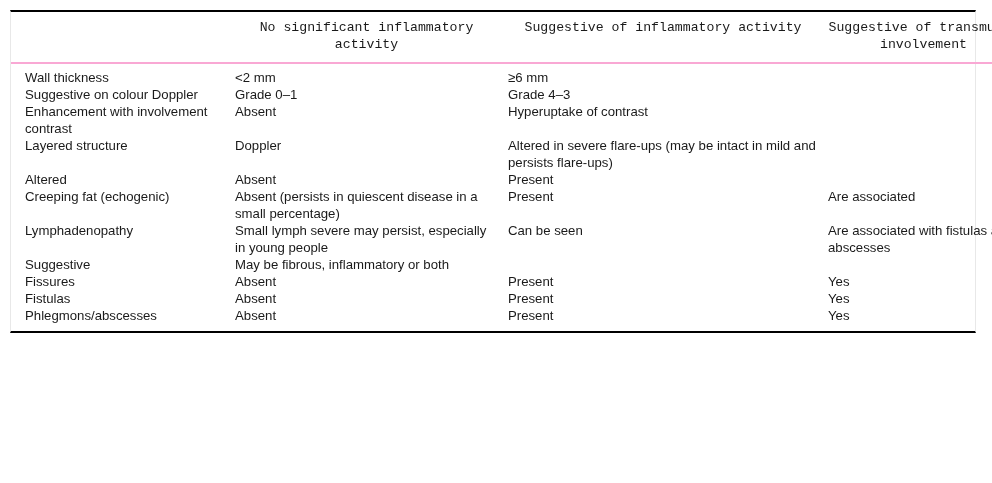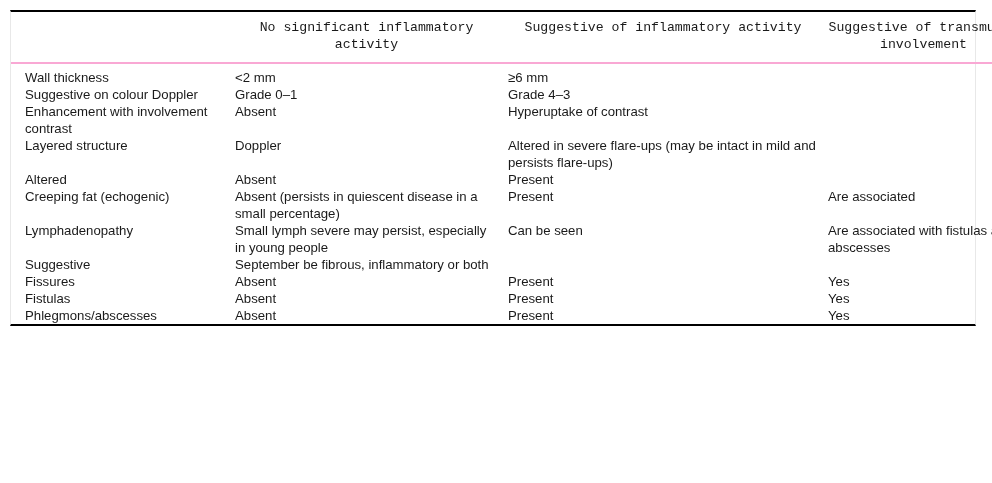--- a/index.html
+++ b/index.html
@@ -48,20 +48,21 @@
     text-align: left;
     vertical-align: top;
     padding: 0 10px 0 0;
     border: none;
   }
 
   table.clinical-table tbody tr:first-child td {
     padding-top: 5px;
   }
   table.clinical-table tbody tr:last-child td {
+    padding-bottom: 7px;
   }
 
   .c-feature { width: 200px; padding-left: 14px !important; }
   .c-none    { width: 263px; }
   .c-active  { width: 310px; }
   .c-trans   { width: 191px; }
 
   thead .c-feature { padding-left: 14px !important; }
 
   .cell-empty { white-space: pre; }
@@ -117,21 +118,21 @@
           <td class="c-trans">Are associated</td>
         </tr>
         <tr>
           <td class="c-feature">Lymphadenopathy</td>
           <td class="c-none">Small lymph severe may persist, especially in young people</td>
           <td class="c-active">Can be seen</td>
           <td class="c-trans">Are associated with fistulas and abscesses</td>
         </tr>
         <tr>
           <td class="c-feature">Suggestive</td>
-          <td class="c-none">September be fibrous, inflammatory or both</td>
+          <td class="c-none">May be fibrous, inflammatory or both</td>
           <td class="c-active cell-empty">&nbsp;</td>
           <td class="c-trans cell-empty">&nbsp;</td>
         </tr>
         <tr>
           <td class="c-feature">Fissures</td>
           <td class="c-none">Absent</td>
           <td class="c-active">Present</td>
           <td class="c-trans">Yes</td>
         </tr>
         <tr>

